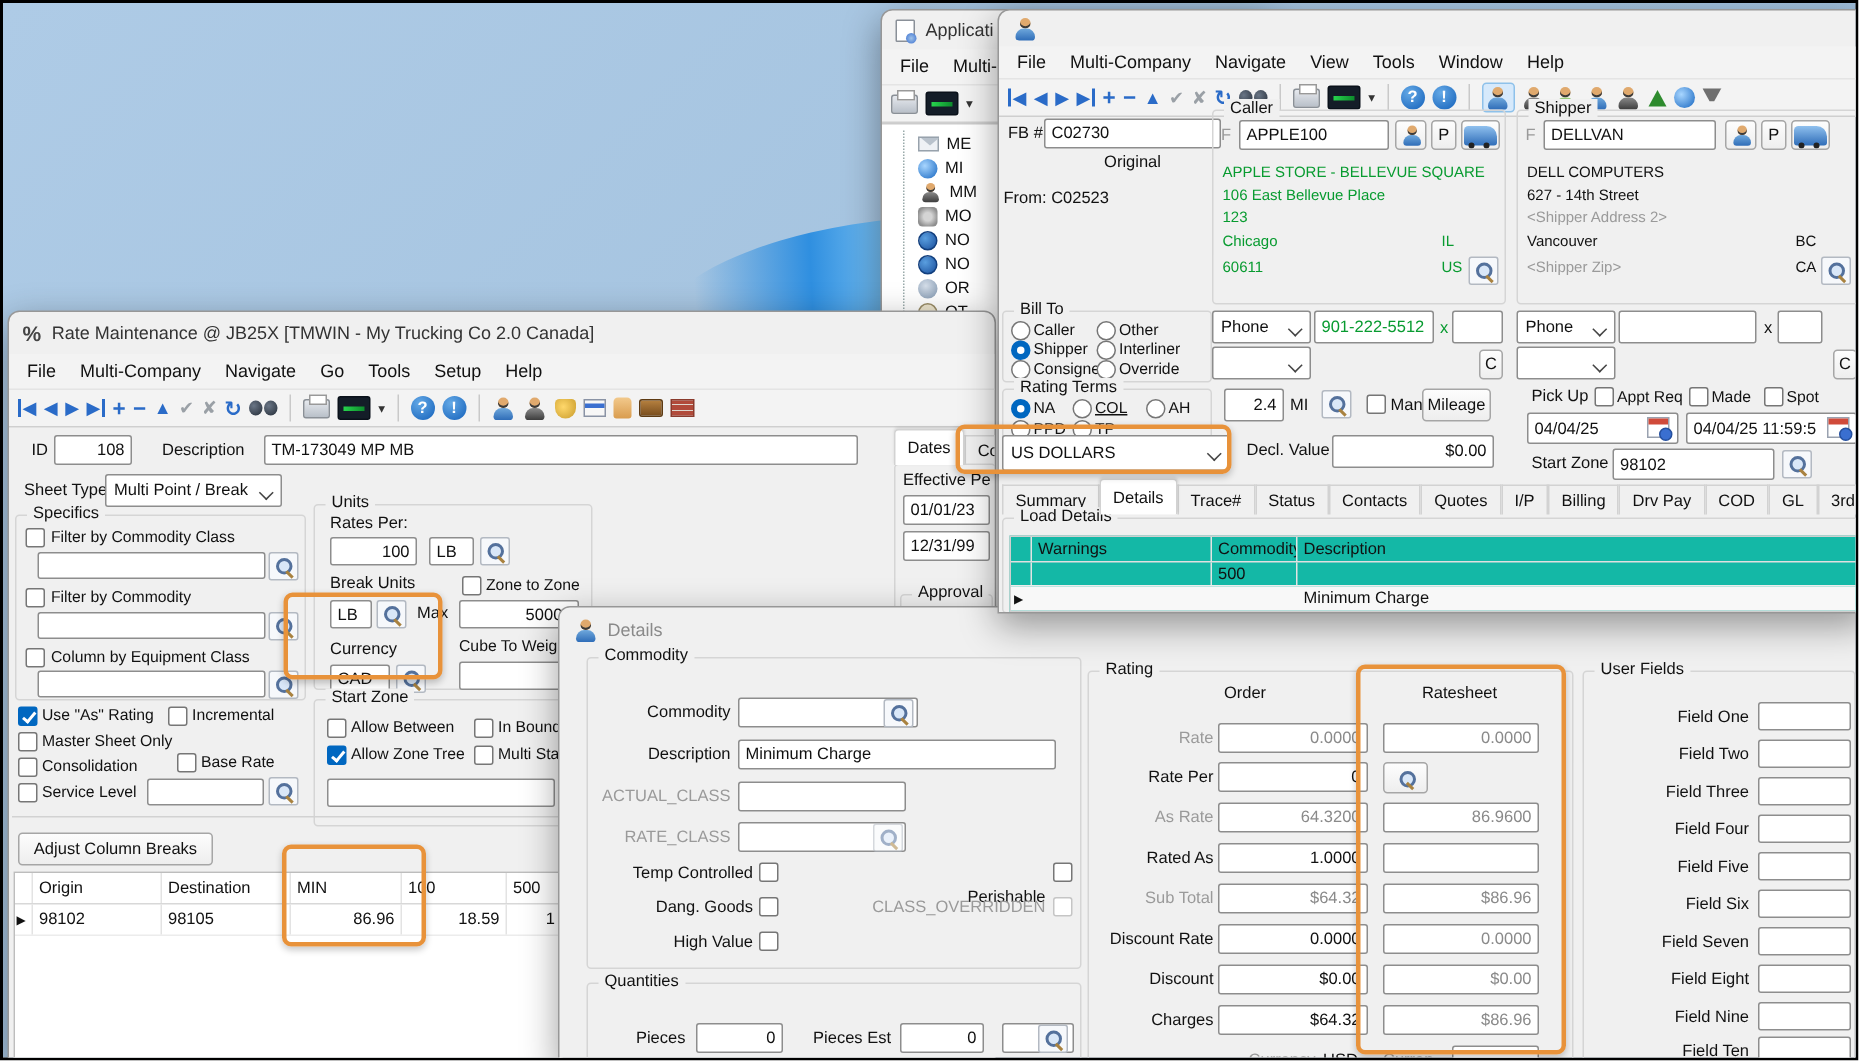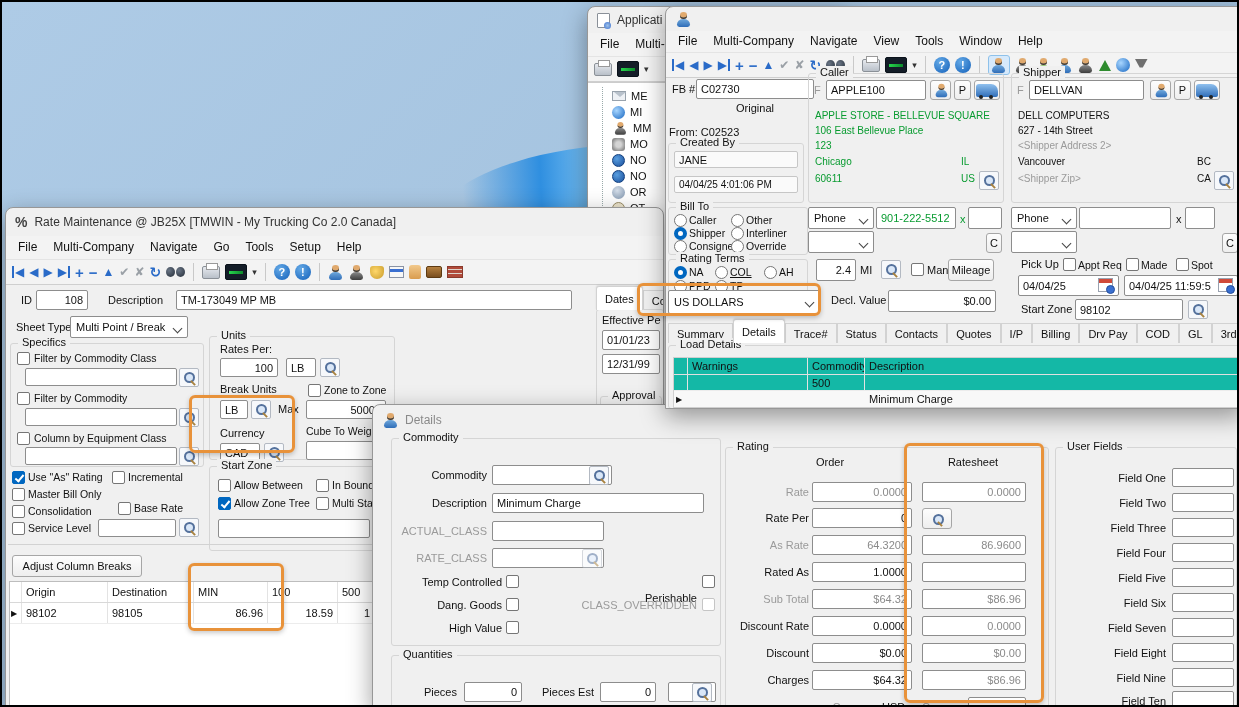--- a/index.html
+++ b/index.html
@@ -280,21 +280,21 @@
       <span class="lbl s" style="left:122px;top:30px;">Multi Start</span>
       <div class="inp" style="left:8px;top:52px;width:152px;height:19px;"></div>
       <span class="mag" style="left:162px;top:52px;"></span>
     </div>
 
     <span class="cb on" style="left:6px;top:263px;"></span>
     <span class="lbl s" style="left:22px;top:263px;">Use "As" Rating</span>
     <span class="cb" style="left:106px;top:263px;"></span>
     <span class="lbl s" style="left:122px;top:263px;">Incremental</span>
     <span class="cb" style="left:6px;top:280px;"></span>
-    <span class="lbl s" style="left:22px;top:280px;">Master Bill Only</span>
+    <span class="lbl s" style="left:22px;top:280px;">Master Sheet Only</span>
     <span class="cb" style="left:6px;top:297px;"></span>
     <span class="lbl s" style="left:22px;top:297px;">Consolidation</span>
     <span class="cb" style="left:112px;top:294px;"></span>
     <span class="lbl s" style="left:128px;top:294px;">Base Rate</span>
     <span class="cb" style="left:6px;top:314px;"></span>
     <span class="lbl s" style="left:22px;top:314px;">Service Level</span>
     <div class="inp" style="left:92px;top:311px;width:78px;height:18px;"></div>
     <span class="mag" style="left:173px;top:310px;"></span>
 
     <div style="position:absolute;left:2px;top:336px;width:654px;border-top:1px solid #d2d2d2;"></div>
@@ -472,25 +472,20 @@
       <span class="person dark"></span>
       <span class="treeic"></span>
       <span class="globe"></span>
       <span class="fun"></span>
     </div>
 
     <span class="lbl" style="left:6px;top:76px;">FB #</span>
     <div class="inp" style="left:30px;top:72px;width:118px;">C02730</div>
     <span class="lbl" style="left:30px;top:95px;width:118px;text-align:center;">Original</span>
     <span class="lbl" style="left:3px;top:119px;">From: C02523</span>
-    <div class="grp" style="left:2px;top:136px;width:136px;height:60px;">
-      <span class="gl">Created By</span>
-      <div class="inp flat" style="left:5px;top:7px;width:124px;height:17px;">JANE</div>
-      <div class="inp flat" style="left:5px;top:32px;width:124px;height:17px;font-size:10px;">04/04/25 4:01:06 PM</div>
-    </div>
     <div class="grp" style="left:2px;top:200px;width:140px;height:48px;">
       <span class="gl">Bill To</span>
       <span class="rad" style="left:5px;top:6px;"></span>
       <span class="lbl s" style="left:20px;top:6px;">Caller</span>
       <span class="rad" style="left:62px;top:6px;"></span>
       <span class="lbl s" style="left:77px;top:6px;">Other</span>
       <span class="rad on" style="left:5px;top:19px;"></span>
       <span class="lbl s" style="left:20px;top:19px;">Shipper</span>
       <span class="rad" style="left:62px;top:19px;"></span>
       <span class="lbl s" style="left:77px;top:19px;">Interliner</span>

